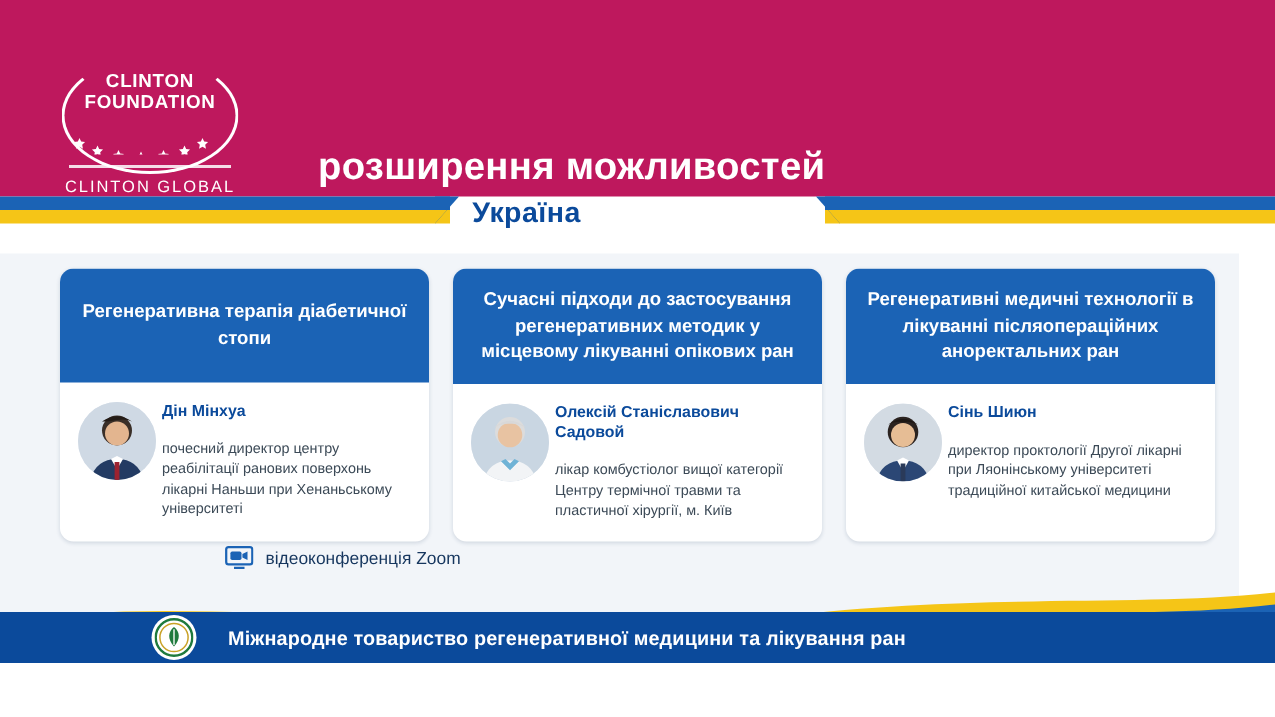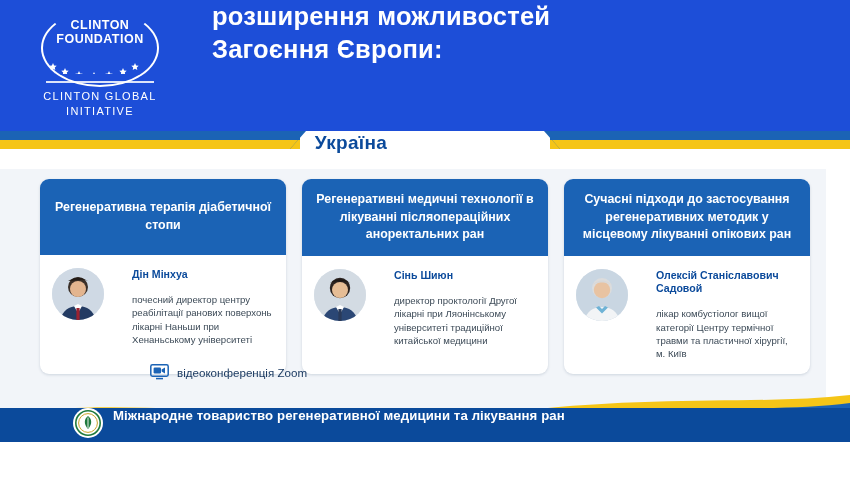--- a/index.html
+++ b/index.html
@@ -14,23 +14,23 @@
     width: 850px; height: 478px;
     background: #ffffff;
     overflow: hidden;
   }
 
   
   .header {
     position: absolute;
     left: 0; top: 0;
     width: 850px; height: 160px;
-    background: #1d4ed8;
-    display: flex;
-    align-items: flex-start;
+    background: #be185d;
+    display: flex;
+    align-items: flex-end;
   }
   .header-logo {
     width: 200px; height: 131px;
     position: relative;
     flex: 0 0 200px;
     display: flex;
     flex-direction: column;
     align-items: center;
     justify-content: center;
     color: #ffffff;
@@ -183,21 +183,21 @@
     text-align: center;
     padding: 12px 10px;
     min-height: 76px;
     display: flex;
     align-items: center;
     justify-content: center;
   }
   .card-body {
     display: flex;
     padding: 13px 11px 14px 12px;
-    gap: 28px;
+    gap: 4px;
     min-height: 94px;
   }
   .avatar {
     flex: 0 0 52px;
     width: 52px; height: 52px;
     border-radius: 50%;
     overflow: hidden;
     position: relative;
     background: #dfe6ee;
   }
@@ -244,22 +244,23 @@
     left: 0; top: 381px;
     width: 850px; height: 60px;
     overflow: hidden;
   }
   .footer {
     position: absolute;
     left: 0; bottom: 36px;
     width: 850px; height: 34px;
     background: #0b4a9b;
     display: flex;
-    padding-left: 73px;
-    gap: 10px;
+    align-items: center;
+    padding-left: 101px;
+    gap: 21px;
   }
   .footer-logo {
     width: 30px; height: 30px;
     border-radius: 50%;
     background: #ffffff;
     display: flex; align-items: center; justify-content: center;
     flex: 0 0 30px;
   }
   .footer-text {
     color: #ffffff;
@@ -343,60 +344,60 @@
             </svg>
           </div>
           <div class="person">
             <div class="person-name">Дін Мінхуа</div>
             <div class="person-role">почесний директор центру реабілітації ранових поверхонь лікарні Наньши при Хенаньському університеті</div>
           </div>
         </div>
       </div>
 
       <div class="card">
+        <div class="card-head">Сучасні підходи до застосування регенеративних методик у місцевому лікуванні опікових ран</div>
+        <div class="card-body">
+          <div class="avatar">
+            <svg width="52" height="52" viewBox="0 0 52 52">
+              <rect width="52" height="52" fill="#c9d6e2"></rect>
+              <circle cx="26" cy="19" r="10" fill="#dcdcdc"></circle>
+              <circle cx="26" cy="21" r="8.2" fill="#e8c3a2"></circle>
+              <path d="M15.5 16 q10.5 -9 21 0 q-5 -3 -10.5 -2.5 q-5.5 -0.5 -10.5 2.5z" fill="#d8d8d8"></path>
+              <path d="M8 52 q4 -14 18 -14 q14 0 18 14z" fill="#f2f4f6"></path>
+              <path d="M20 38.5 l6 6 l6 -6 l-3 -1.5 l-3 3 l-3 -3z" fill="#6fb3d6"></path>
+            </svg>
+          </div>
+          <div class="person">
+            <div class="person-name">Олексій Станіславович Садовой</div>
+            <div class="person-role">лікар комбустіолог вищої категорії Центру термічної травми та пластичної хірургії, м. Київ</div>
+          </div>
+        </div>
+      </div>
+
+      <div class="card">
         <div class="card-head">Регенеративні медичні технології в лікуванні післяопераційних аноректальних ран</div>
         <div class="card-body">
           <div class="avatar">
             <svg width="52" height="52" viewBox="0 0 52 52">
               <rect width="52" height="52" fill="#d3dbe3"></rect>
               <circle cx="26" cy="19" r="10.2" fill="#2b2320"></circle>
               <circle cx="26" cy="21" r="8" fill="#e6bd95"></circle>
               <path d="M16 14 q10 -7.5 20 0 q-4.5 -2.5 -10 -1.5 q-5.5 -1 -10 1.5z" fill="#1d1714"></path>
               <path d="M8 52 q4 -14 18 -14 q14 0 18 14z" fill="#2b4775"></path>
               <path d="M22 38 l4 7 l4 -7 l-4 -2z" fill="#ffffff"></path>
               <rect x="24.4" y="40" width="3.2" height="12" fill="#2a3a59"></rect>
             </svg>
           </div>
           <div class="person">
             <div class="person-name">Сінь Шиюн</div>
             <div class="person-role">директор проктології Другої лікарні при Ляонінському університеті традиційної китайської медицини</div>
           </div>
         </div>
       </div>
 
-      <div class="card">
-        <div class="card-head">Сучасні підходи до застосування регенеративних методик у місцевому лікуванні опікових ран</div>
-        <div class="card-body">
-          <div class="avatar">
-            <svg width="52" height="52" viewBox="0 0 52 52">
-              <rect width="52" height="52" fill="#c9d6e2"></rect>
-              <circle cx="26" cy="19" r="10" fill="#dcdcdc"></circle>
-              <circle cx="26" cy="21" r="8.2" fill="#e8c3a2"></circle>
-              <path d="M15.5 16 q10.5 -9 21 0 q-5 -3 -10.5 -2.5 q-5.5 -0.5 -10.5 2.5z" fill="#d8d8d8"></path>
-              <path d="M8 52 q4 -14 18 -14 q14 0 18 14z" fill="#f2f4f6"></path>
-              <path d="M20 38.5 l6 6 l6 -6 l-3 -1.5 l-3 3 l-3 -3z" fill="#6fb3d6"></path>
-            </svg>
-          </div>
-          <div class="person">
-            <div class="person-name">Олексій Станіславович Садовой</div>
-            <div class="person-role">лікар комбустіолог вищої категорії Центру термічної травми та пластичної хірургії, м. Київ</div>
-          </div>
-        </div>
-      </div>
-
     </div>
 
     <div class="meta">
       <div class="meta-item">
         <svg class="meta-icon" width="19" height="16" viewBox="0 0 19 16">
           <rect x="0.8" y="0.8" width="17.4" height="11.4" rx="1.6" fill="none" stroke="#1b63b5" stroke-width="1.5"></rect>
           <rect x="3.6" y="3.6" width="7.4" height="5.8" rx="1.2" fill="#1b63b5"></rect>
           <path d="M11.6 5.4 l3.4 -1.8 v5.8 l-3.4 -1.8z" fill="#1b63b5"></path>
           <line x1="6" y1="14.6" x2="13" y2="14.6" stroke="#1b63b5" stroke-width="1.5"></line>
         </svg>

